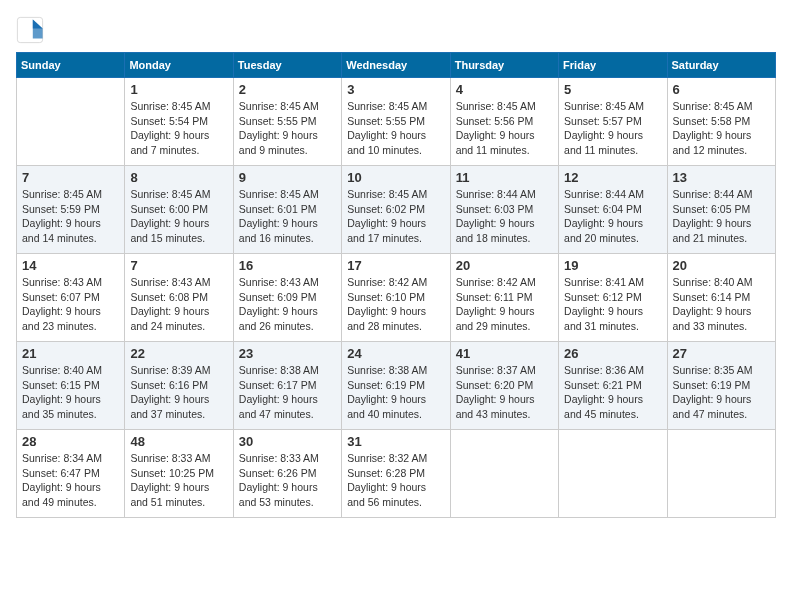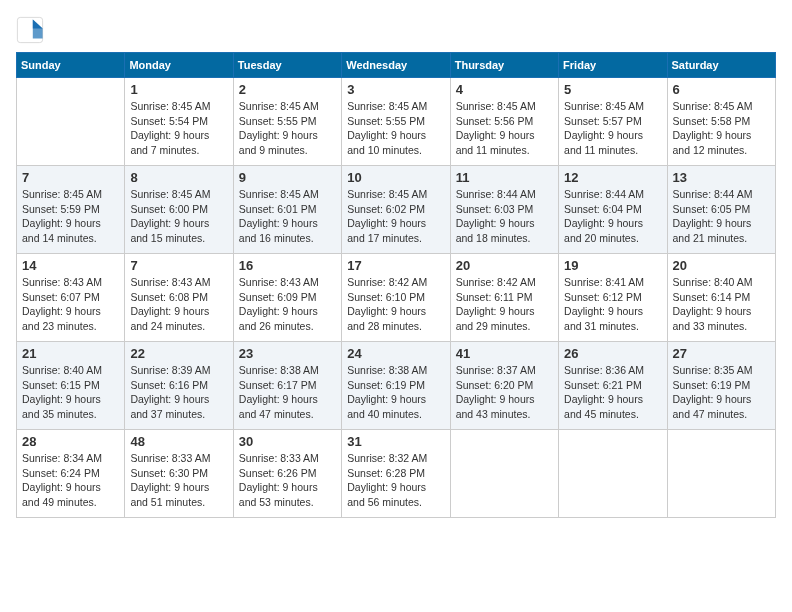--- a/index.html
+++ b/index.html
@@ -317,28 +317,28 @@
           <span class="cell-line">Sunrise: 8:35 AM</span>
           <span class="cell-line">Sunset: 6:19 PM</span>
           <span class="cell-line">Daylight: 9 hours</span>
           <span class="cell-line">and 47 minutes.</span>
         </td>
       </tr>
       <tr>
         <td>
           <span class="day-number">28</span>
           <span class="cell-line">Sunrise: 8:34 AM</span>
-          <span class="cell-line">Sunset: 6:24 PM</span>
+          <span class="cell-line">Sunset: 6:47 PM</span>
           <span class="cell-line">Daylight: 9 hours</span>
           <span class="cell-line">and 49 minutes.</span>
         </td>
         <td>
           <span class="day-number">48</span>
           <span class="cell-line">Sunrise: 8:33 AM</span>
-          <span class="cell-line">Sunset: 6:30 PM</span>
+          <span class="cell-line">Sunset: 10:25 PM</span>
           <span class="cell-line">Daylight: 9 hours</span>
           <span class="cell-line">and 51 minutes.</span>
         </td>
         <td>
           <span class="day-number">30</span>
           <span class="cell-line">Sunrise: 8:33 AM</span>
           <span class="cell-line">Sunset: 6:26 PM</span>
           <span class="cell-line">Daylight: 9 hours</span>
           <span class="cell-line">and 53 minutes.</span>
         </td>

